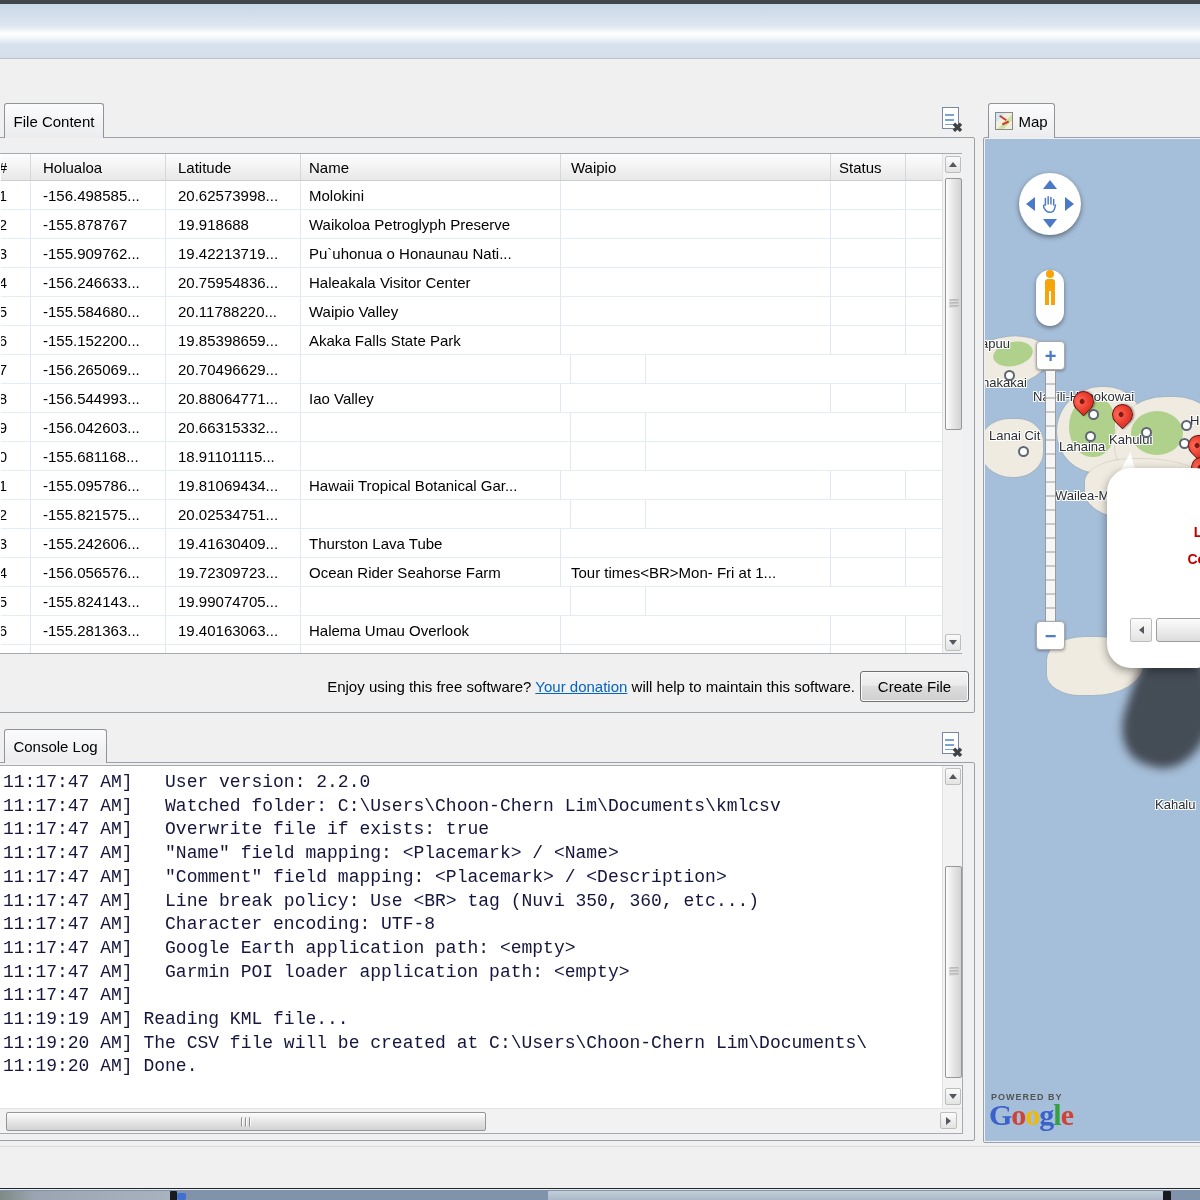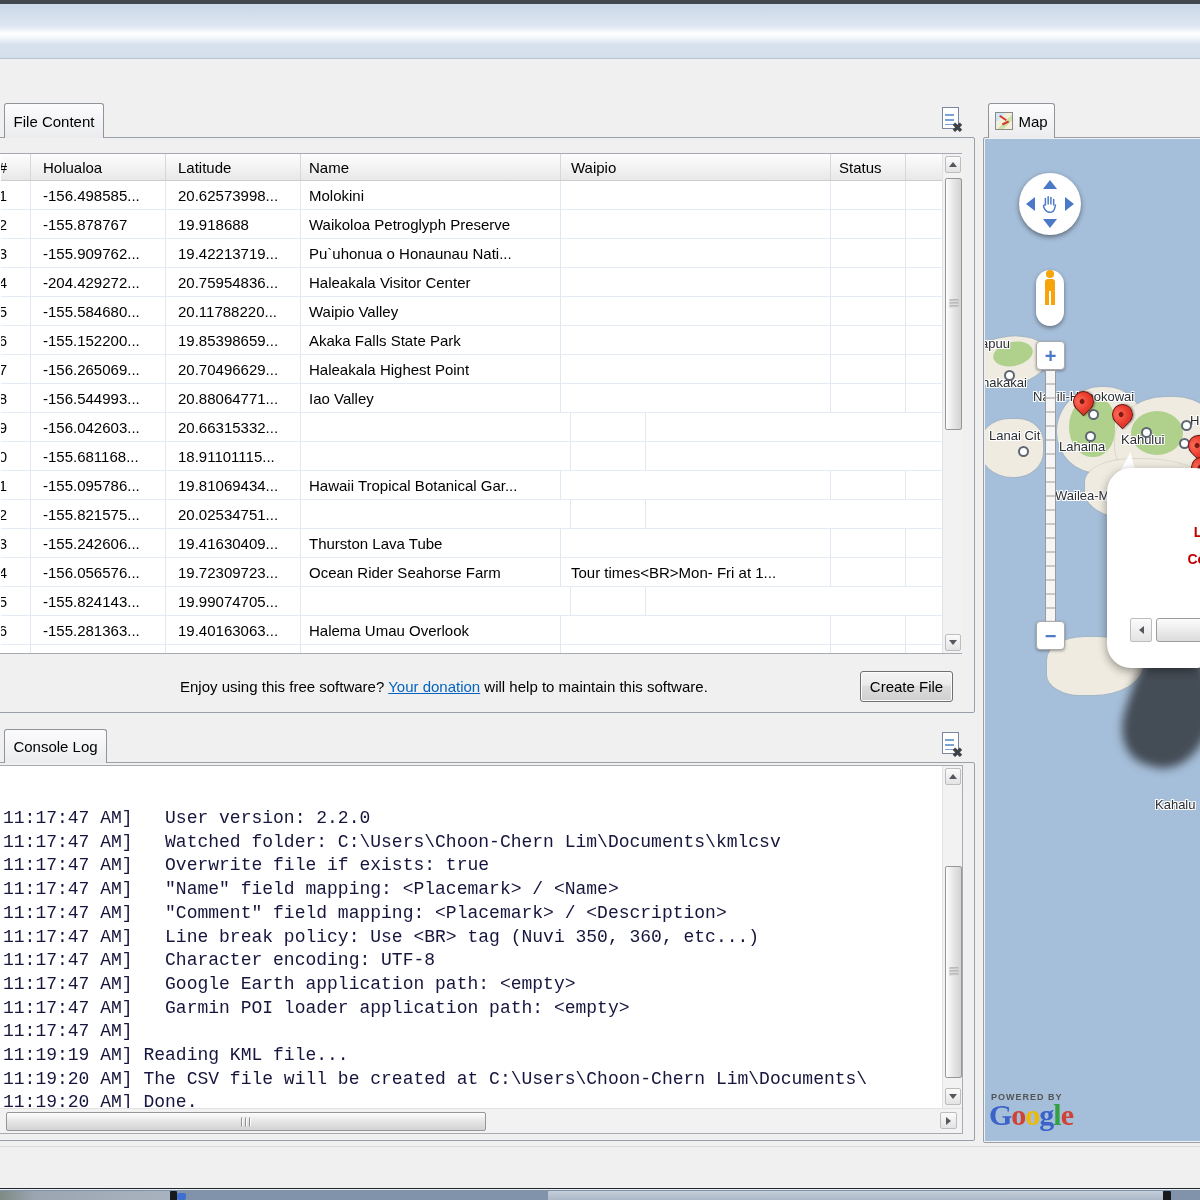--- a/index.html
+++ b/index.html
@@ -156,21 +156,21 @@
             <div class="tcell c-num">3</div>
             <div class="tcell c-lon">-155.909762...</div>
             <div class="tcell c-lat">19.42213719...</div>
             <div class="tcell c-name">Pu`uhonua o Honaunau Nati...</div>
             <div class="tcell c-comment"></div>
             <div class="tcell c-status"></div>
             <div class="tcell c-extra"></div>
           </div>
           <div class="trow">
             <div class="tcell c-num">4</div>
-            <div class="tcell c-lon">-204.429272...</div>
+            <div class="tcell c-lon">-156.246633...</div>
             <div class="tcell c-lat">20.75954836...</div>
             <div class="tcell c-name">Haleakala Visitor Center</div>
             <div class="tcell c-comment"></div>
             <div class="tcell c-status"></div>
             <div class="tcell c-extra"></div>
           </div>
           <div class="trow">
             <div class="tcell c-num">5</div>
             <div class="tcell c-lon">-155.584680...</div>
             <div class="tcell c-lat">20.11788220...</div>
@@ -185,21 +185,20 @@
             <div class="tcell c-lat">19.85398659...</div>
             <div class="tcell c-name">Akaka Falls State Park</div>
             <div class="tcell c-comment"></div>
             <div class="tcell c-status"></div>
             <div class="tcell c-extra"></div>
           </div>
           <div class="trow">
             <div class="tcell c-num">7</div>
             <div class="tcell c-lon">-156.265069...</div>
             <div class="tcell c-lat">20.70496629...</div>
-            <div class="tcell c-name">Haleakala Highest Point</div>
             <div class="tcell c-comment"></div>
             <div class="tcell c-status"></div>
             <div class="tcell c-extra"></div>
           </div>
           <div class="trow">
             <div class="tcell c-num">8</div>
             <div class="tcell c-lon">-156.544993...</div>
             <div class="tcell c-lat">20.88064771...</div>
             <div class="tcell c-name">Iao Valley</div>
             <div class="tcell c-comment"></div>
@@ -296,38 +295,38 @@
             <i></i>
             <i></i>
           </span>
       </div>
       <div class="sb-btn" style="left:2px;top:480px;width:16px;height:17px;">
           <span class="arr down"></span>
         </div>
     </div>
   </div>
 
-  <div class="abs donation" style="left:180px;top:678px;width:675px;text-align:left;">
+  <div class="abs donation" style="left:180px;top:678px;width:675px;text-align:right;">
     <span>Enjoy using this free software? </span><a>Your donation</a><span> will help to maintain this software.</span>
   </div>
-  <div class="abs btn" style="left:860px;top:671px;width:93px;height:31px;justify-content:center;">
+  <div class="abs btn" style="left:860px;top:671px;width:109px;height:31px;justify-content:center;">
     <span>Create File</span>
   </div>
 
   <div class="abs tab" style="left:4px;top:729px;width:103px;height:34px;">
     <span>Console Log</span>
   </div>
   <div class="abs clear-icon" style="left:941px;top:732px;">
     <span class="page"></span>
     <span class="x">✖</span>
   </div>
   <div class="abs panel" style="left:-8px;top:762px;width:983px;height:379px;"></div>
 
   <div class="abs scrollpane" style="left:-8px;top:765px;width:971px;height:369px;">
-    <div class="abs console-view" style="left:8px;top:0;width:941px;height:310px;margin-top:36px;">
+    <div class="abs console-view" style="left:8px;top:0;width:941px;height:310px;">
         <div class="cline">11:17:47 AM]   User version: 2.2.0</div>
         <div class="cline">11:17:47 AM]   Watched folder: C:\Users\Choon-Chern Lim\Documents\kmlcsv</div>
         <div class="cline">11:17:47 AM]   Overwrite file if exists: true</div>
         <div class="cline">11:17:47 AM]   "Name" field mapping: &lt;Placemark&gt; / &lt;Name&gt;</div>
         <div class="cline">11:17:47 AM]   "Comment" field mapping: &lt;Placemark&gt; / &lt;Description&gt;</div>
         <div class="cline">11:17:47 AM]   Line break policy: Use &lt;BR&gt; tag (Nuvi 350, 360, etc...)</div>
         <div class="cline">11:17:47 AM]   Character encoding: UTF-8</div>
         <div class="cline">11:17:47 AM]   Google Earth application path: &lt;empty&gt;</div>
         <div class="cline">11:17:47 AM]   Garmin POI loader application path: &lt;empty&gt;</div>
         <div class="cline">11:17:47 AM]</div>
@@ -386,21 +385,21 @@
     <div class="land" style="left:100px;top:320px;width:130px;height:62px;border-radius:40% 60% 50% 50%;"></div>
     <div class="green" style="left:84px;top:258px;width:46px;height:60px;border-radius:55% 45% 50% 55%;"></div>
     <div class="green" style="left:146px;top:272px;width:52px;height:44px;border-radius:50%;"></div>
     <div class="land" style="left:62px;top:498px;width:96px;height:58px;border-radius:45% 55% 60% 40%;"></div>
 
     <div class="mlabel" style="left:-4px;top:197px;">apuu</div>
     <div class="mlabel" style="left:-3px;top:236px;">hakakai</div>
     <div class="mlabel" style="left:48px;top:250px;">Napili-Honokowai</div>
     <div class="mlabel" style="left:4px;top:289px;">Lanai Cit</div>
     <div class="mlabel" style="left:74px;top:300px;">Lahaina</div>
-    <div class="mlabel" style="left:136px;top:293px;text-align:center;">Kahului</div>
+    <div class="mlabel" style="left:124px;top:293px;text-align:center;">Kahului</div>
     <div class="mlabel" style="left:70px;top:349px;">Wailea-M</div>
     <div class="mlabel" style="left:205px;top:274px;">H</div>
     <div class="mlabel" style="left:170px;top:658px;">Kahalu</div>
 
     <div class="town" style="left:19px;top:231px;"></div>
     <div class="town" style="left:33px;top:307px;"></div>
     <div class="town" style="left:103px;top:270px;"></div>
     <div class="town" style="left:100px;top:292px;"></div>
     <div class="town" style="left:156px;top:288px;"></div>
     <div class="town" style="left:196px;top:281px;"></div>

